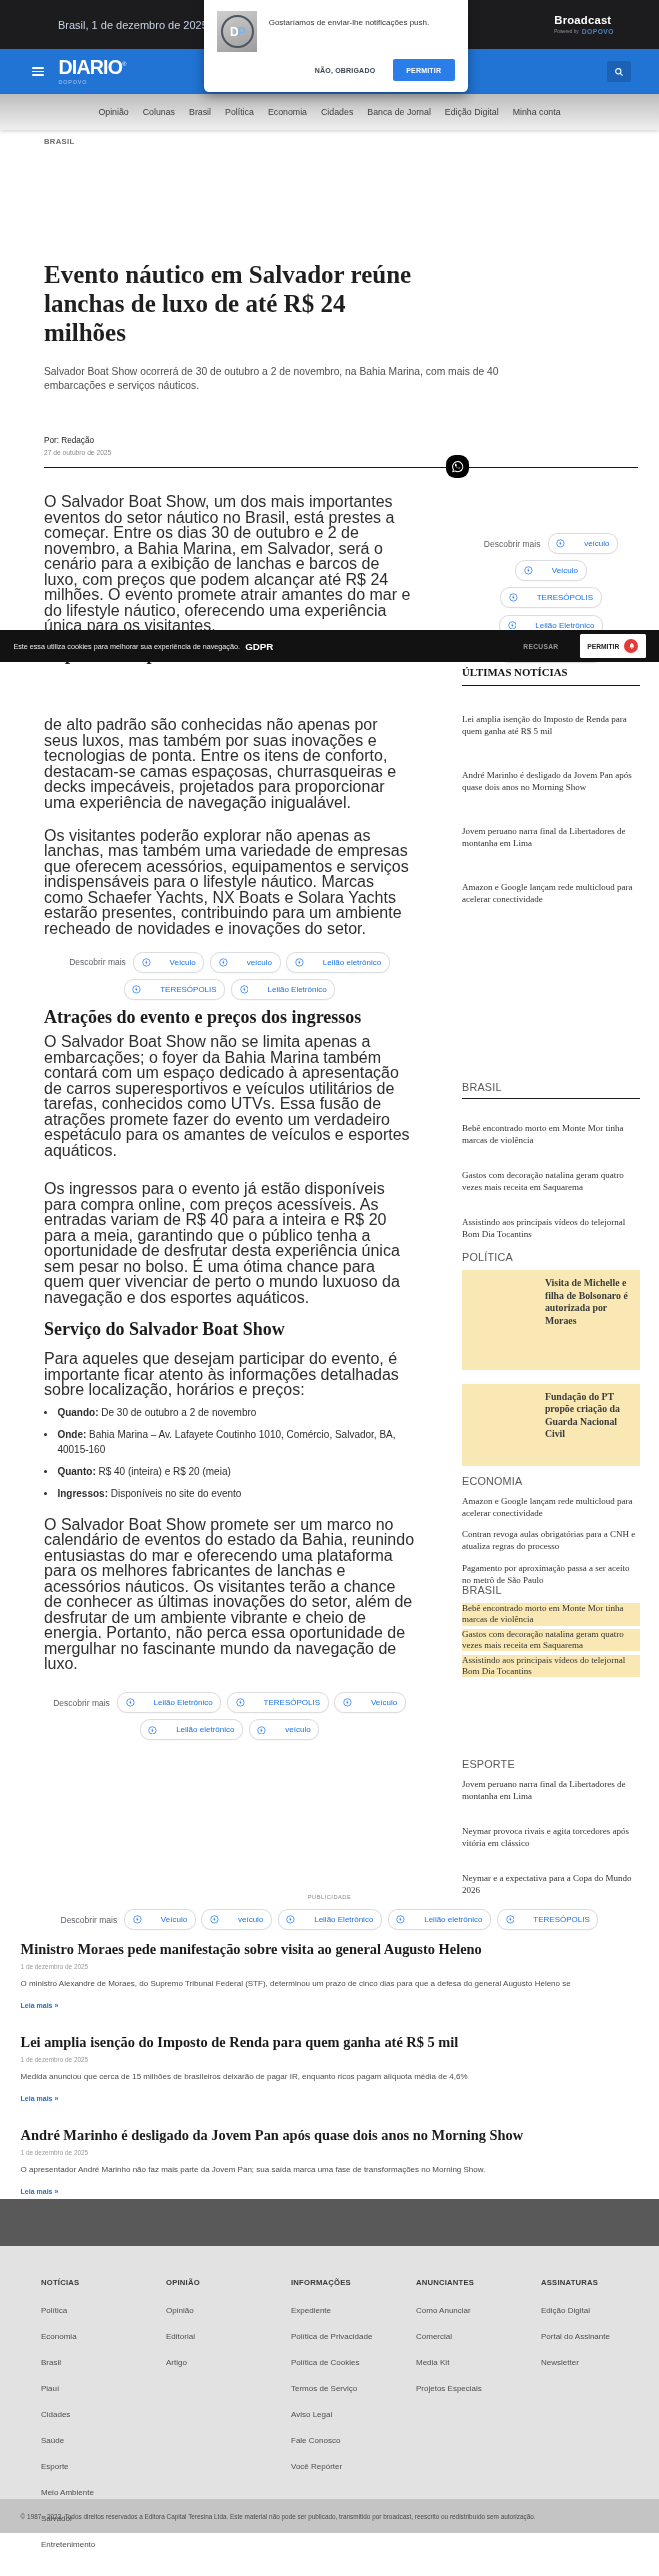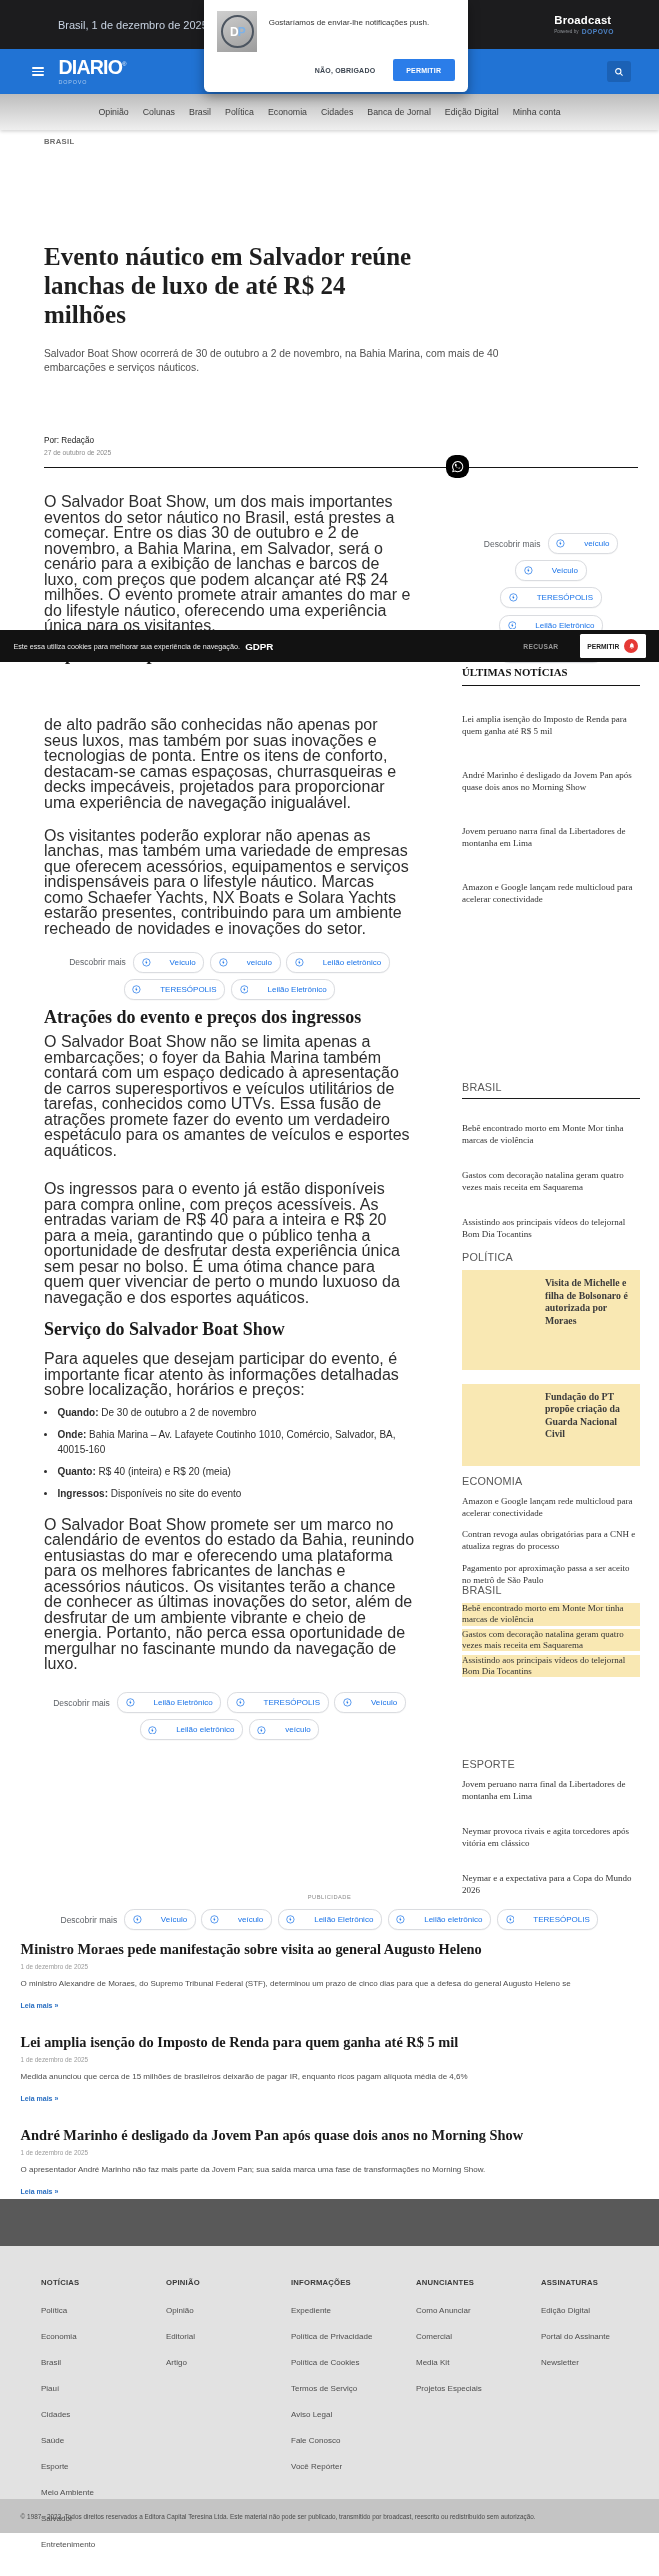--- a/index.html
+++ b/index.html
@@ -29,21 +29,21 @@
   .dp-logo{width:40px;height:41px;background:linear-gradient(160deg,#cfcfcf,#9c9c9c);display:flex;align-items:center;justify-content:center;flex:none}
   .dp-circle{width:29px;height:29px;border-radius:50%;border:2.6px solid #4c5560;display:flex;align-items:center;justify-content:center;font-weight:900;font-size:12px;letter-spacing:-1px}
   .dp-d{color:#fff}.dp-p{color:#7db2e8}
   .push-msg{font-size:8px;color:#333;margin:6.2px 0 0 11.3px;line-height:1.4}
   .push-actions{position:absolute;right:13.4px;bottom:11.3px;display:flex;align-items:center;gap:17.5px}
   .push-deny{font-size:7px;font-weight:bold;color:#3c4550;letter-spacing:0.2px;cursor:pointer}
   .push-allow{background:#2b7de9;color:#fff;font-size:7px;font-weight:bold;letter-spacing:0.2px;padding:7.2px 13.4px;border-radius:2.1px;border:none;cursor:pointer;font-family:inherit}
   
   .breadcrumb{position:absolute;top:137px;left:44px;font-size:7.7px;font-weight:bold;color:#6d6d6d;letter-spacing:0.3px}
   
-  .article-header{position:absolute;top:242px;left:44px;width:592px}
+  .article-header{position:absolute;top:260px;left:44px;width:592px}
   h1.title{font-family:"Liberation Serif",serif;font-weight:900;font-size:25px;line-height:29px;color:#1f1f1f;margin:0;width:376px}
   .subtitle{font-size:10.3px;line-height:14px;color:#4f4f4f;margin-top:17.5px;width:515px}
   .byline{position:absolute;top:436px;left:44px}
   .byline-name{font-size:8.2px;color:#222}
   .byline-date{font-size:6.7px;color:#8a8a8a;margin-top:4.1px}
   .rule{position:absolute;top:467px;left:44px;width:594px;border-top:0.5px solid #161616}
   .wa-btn{position:absolute;top:455px;left:446px;width:23px;height:23px;background:#000;border-radius:40%;display:flex;align-items:center;justify-content:center;cursor:pointer;z-index:5}
   
   .article-body{position:absolute;top:494px;left:44px;width:371px}
   .article-body p{font-size:16px;line-height:15.5px;color:#2e2e2e;margin:0}

